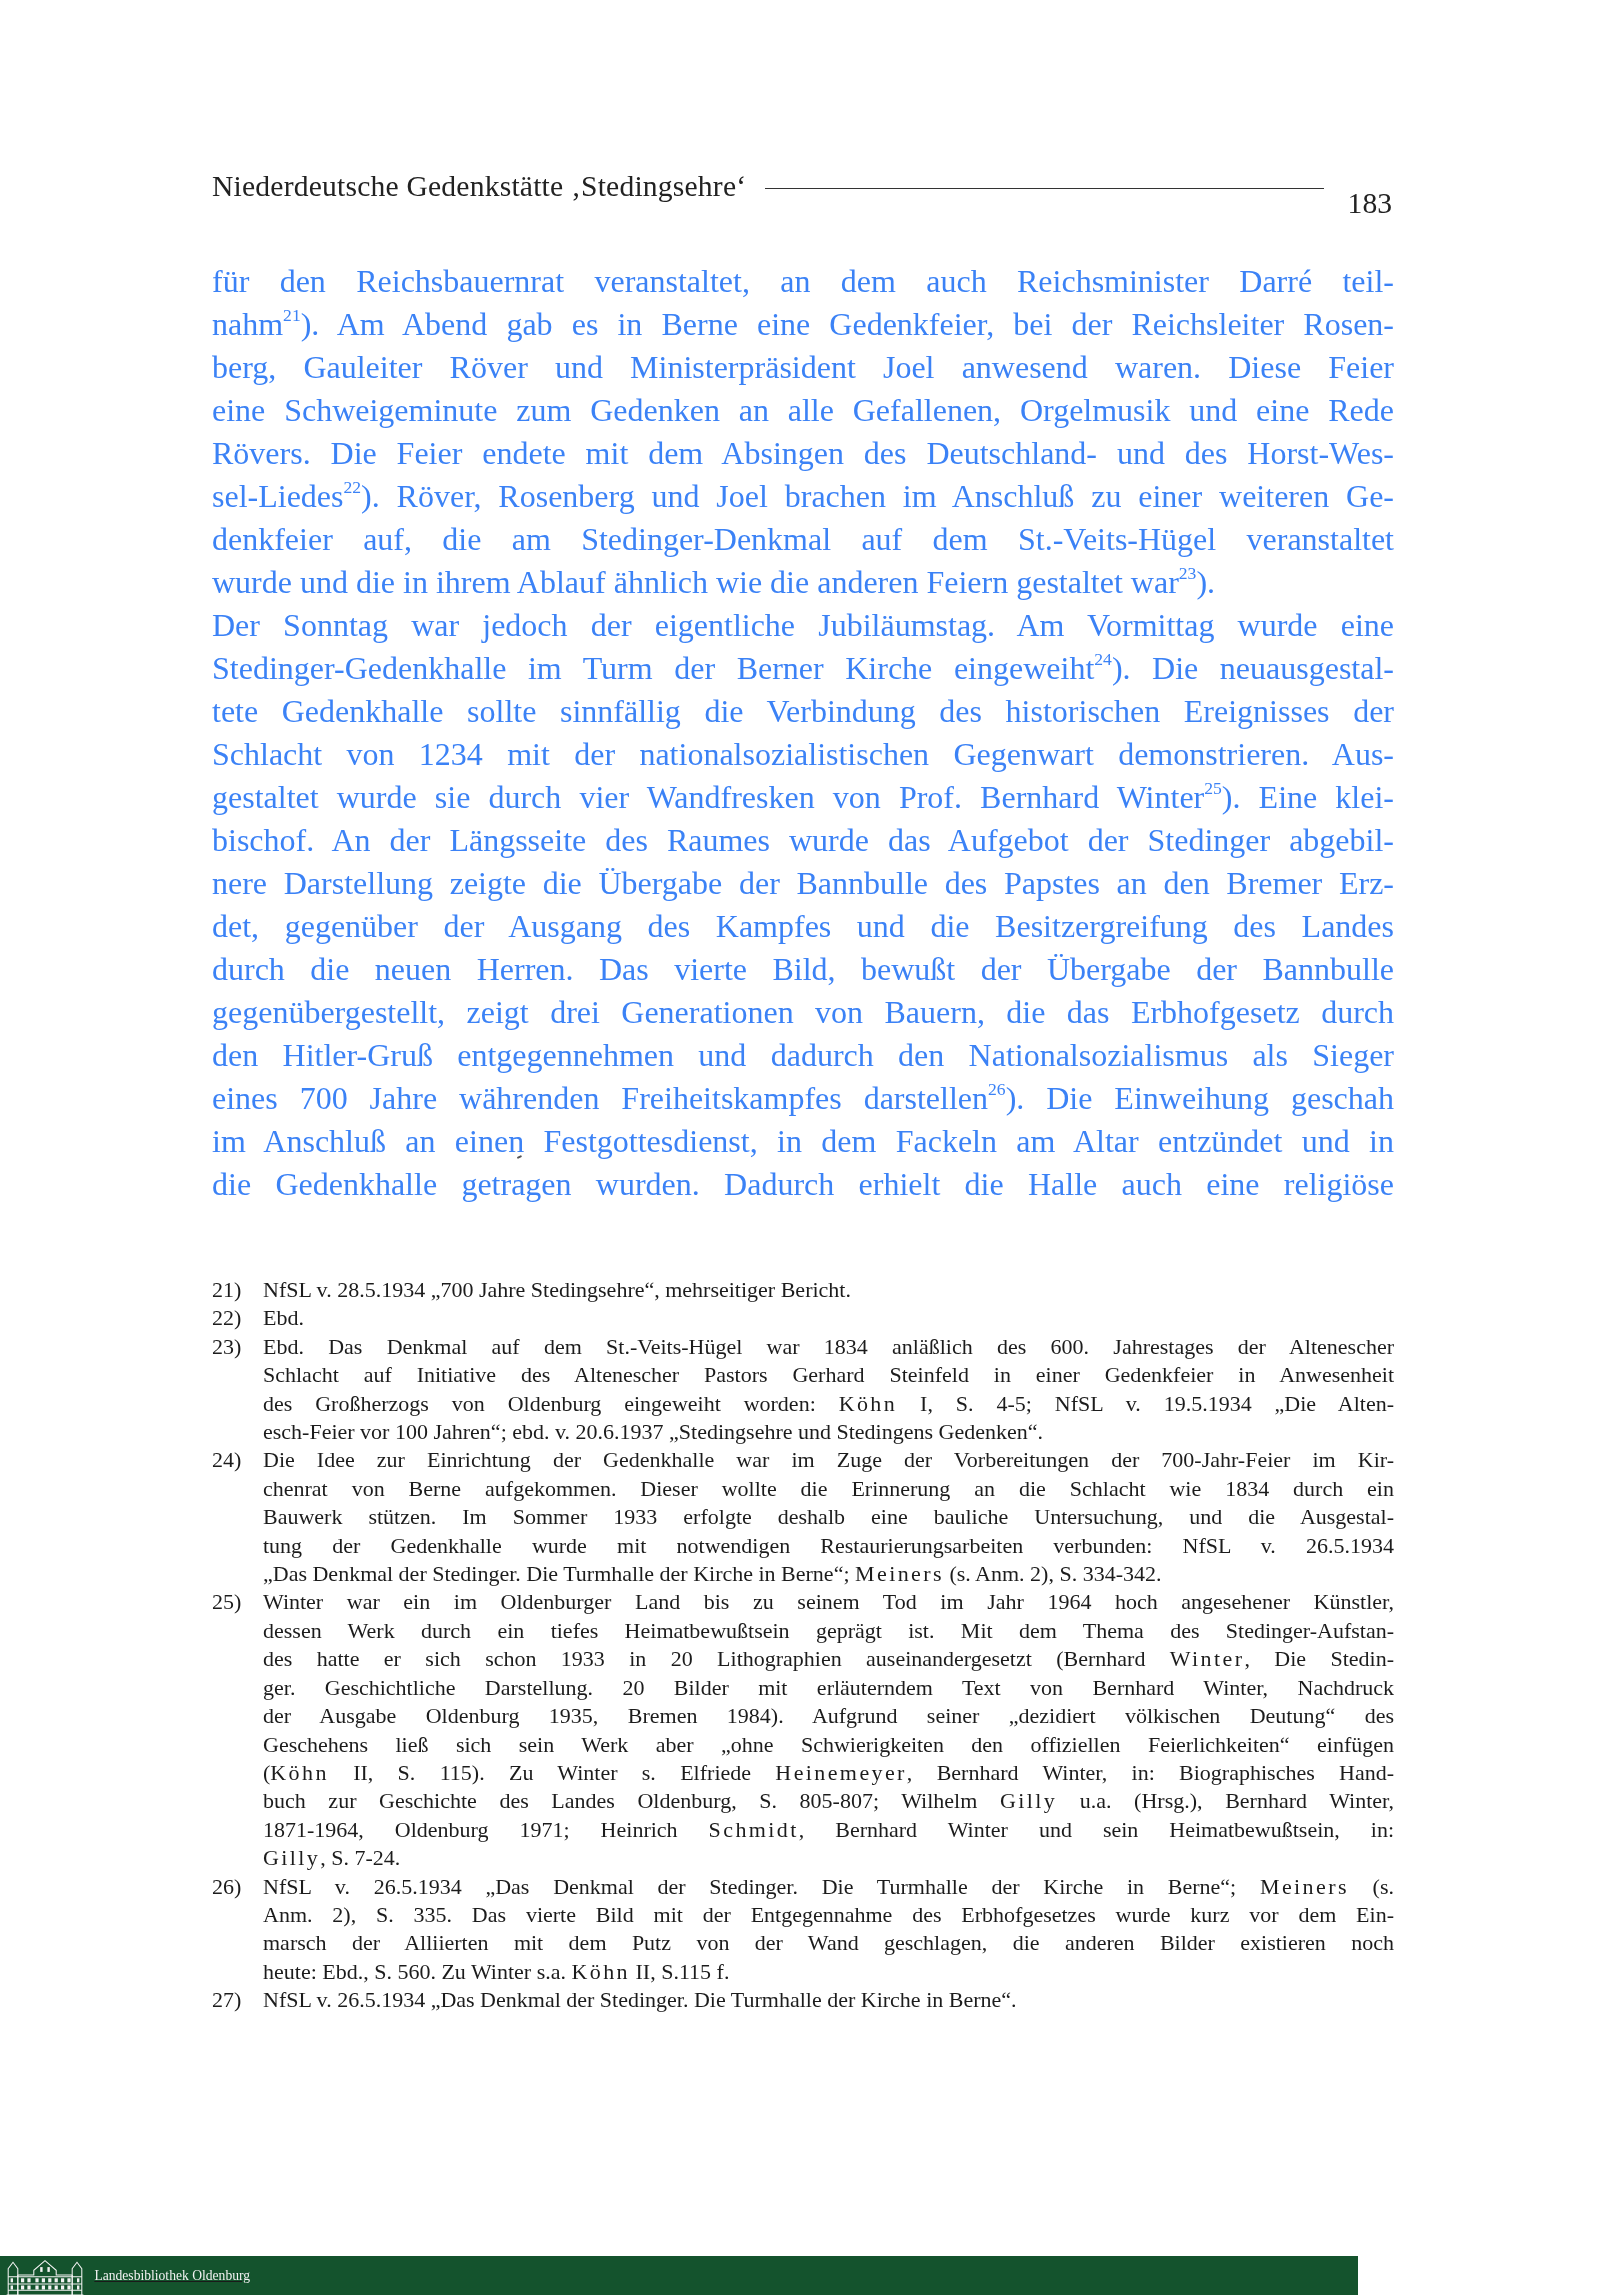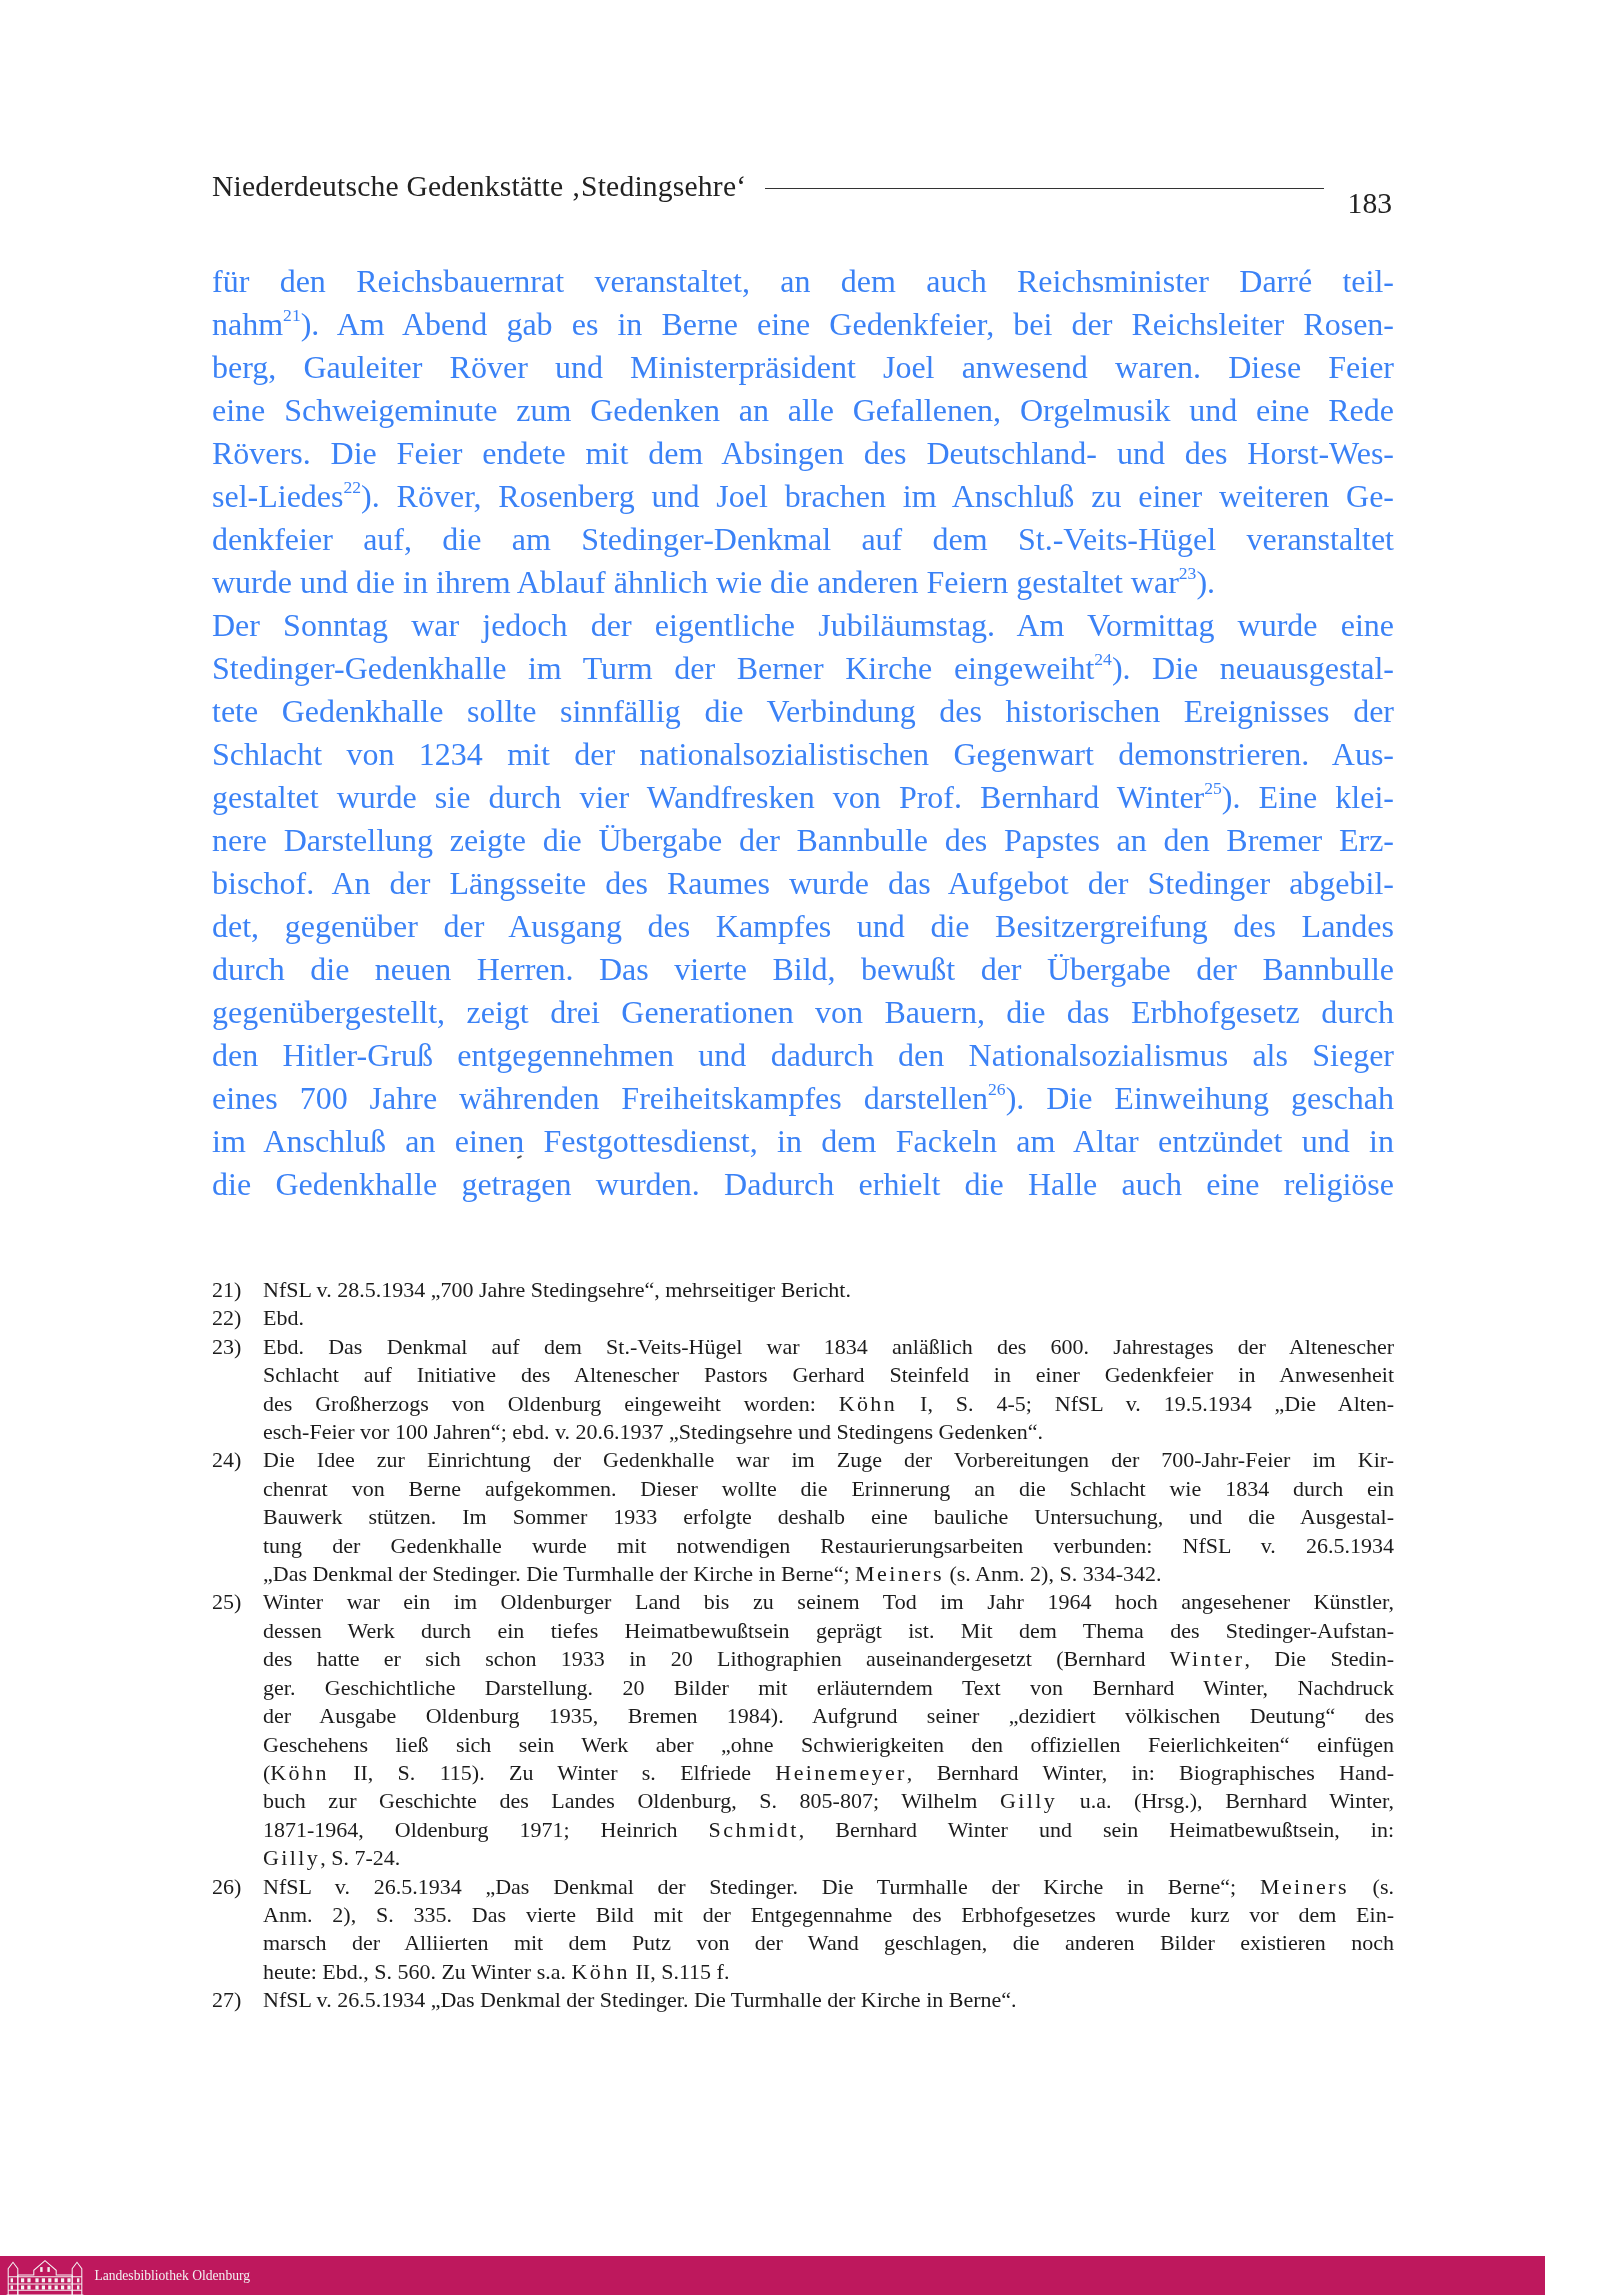--- a/index.html
+++ b/index.html
@@ -34,22 +34,22 @@
     font-size: 22px; line-height: 28.4px; color: #1c1c1c;
   }
   .footnote { display: flex; }
   .fn-num { width: 51px; flex: 0 0 51px; }
   .fn-body { flex: 1; }
   .fn-line { display: block; white-space: nowrap; }
   .fn-line.justify { text-align: justify; text-align-last: justify; white-space: normal; }
   .spaced { letter-spacing: 2.4px; }
 
   .footer-bar {
-    position: absolute; left: 0; top: 2256px; width: 1545px; height: 40px;
-    background: #be185d; display: flex; align-items: center;
+    position: absolute; left: 0; top: 2256px; width: 1358px; height: 40px;
+    background: #14532d; display: flex; align-items: center; text-decoration: underline;
   }
   .library-logo {
     width: 80px; height: 37px; margin-left: 4.8px; margin-top: 3.2px;
   }
   .library-name {
     margin-left: 9.6px; color: #f2f2f2; font-size: 13.6px; font-family: "Liberation Serif", serif;
   }
 </style>
 </head>
 <body>
@@ -67,22 +67,22 @@
     <span class="body-line justify"><span>eine Schweigeminute zum Gedenken an alle Gefallenen, Orgelmusik und eine Rede</span></span>
     <span class="body-line justify"><span>Rövers. Die Feier endete mit dem Absingen des Deutschland- und des Horst-Wes-</span></span>
     <span class="body-line justify"><span>sel-Liedes</span><sup>22</sup><span>). Röver, Rosenberg und Joel brachen im Anschluß zu einer weiteren Ge-</span></span>
     <span class="body-line justify"><span>denkfeier auf, die am Stedinger-Denkmal auf dem St.-Veits-Hügel veranstaltet</span></span>
     <span class="body-line"><span>wurde und die in ihrem Ablauf ähnlich wie die anderen Feiern gestaltet war</span><sup>23</sup><span>).</span></span>
     <span class="body-line justify"><span>Der Sonntag war jedoch der eigentliche Jubiläumstag. Am Vormittag wurde eine</span></span>
     <span class="body-line justify"><span>Stedinger-Gedenkhalle im Turm der Berner Kirche eingeweiht</span><sup>24</sup><span>). Die neuausgestal-</span></span>
     <span class="body-line justify"><span>tete Gedenkhalle sollte sinnfällig die Verbindung des historischen Ereignisses der</span></span>
     <span class="body-line justify"><span>Schlacht von 1234 mit der nationalsozialistischen Gegenwart demonstrieren. Aus-</span></span>
     <span class="body-line justify"><span>gestaltet wurde sie durch vier Wandfresken von Prof. Bernhard Winter</span><sup>25</sup><span>). Eine klei-</span></span>
+    <span class="body-line justify"><span>bischof. An der Längsseite des Raumes wurde das Aufgebot der Stedinger abgebil-</span></span>
     <span class="body-line justify"><span>nere Darstellung zeigte die Übergabe der Bannbulle des Papstes an den Bremer Erz-</span></span>
-    <span class="body-line justify"><span>bischof. An der Längsseite des Raumes wurde das Aufgebot der Stedinger abgebil-</span></span>
     <span class="body-line justify"><span>det, gegenüber der Ausgang des Kampfes und die Besitzergreifung des Landes</span></span>
     <span class="body-line justify"><span>durch die neuen Herren. Das vierte Bild, bewußt der Übergabe der Bannbulle</span></span>
     <span class="body-line justify"><span>gegenübergestellt, zeigt drei Generationen von Bauern, die das Erbhofgesetz durch</span></span>
     <span class="body-line justify"><span>den Hitler-Gruß entgegennehmen und dadurch den Nationalsozialismus als Sieger</span></span>
     <span class="body-line justify"><span>eines 700 Jahre währenden Freiheitskampfes darstellen</span><sup>26</sup><span>). Die Einweihung geschah</span></span>
     <span class="body-line justify"><span>im Anschluß an einen Festgottesdienst, in dem Fackeln am Altar entzündet und in</span></span>
     <span class="body-line justify"><span>die Gedenkhalle getragen wurden. Dadurch erhielt die Halle auch eine religiöse</span></span>
   </div>
 
 <span class="stray-mark"></span>

